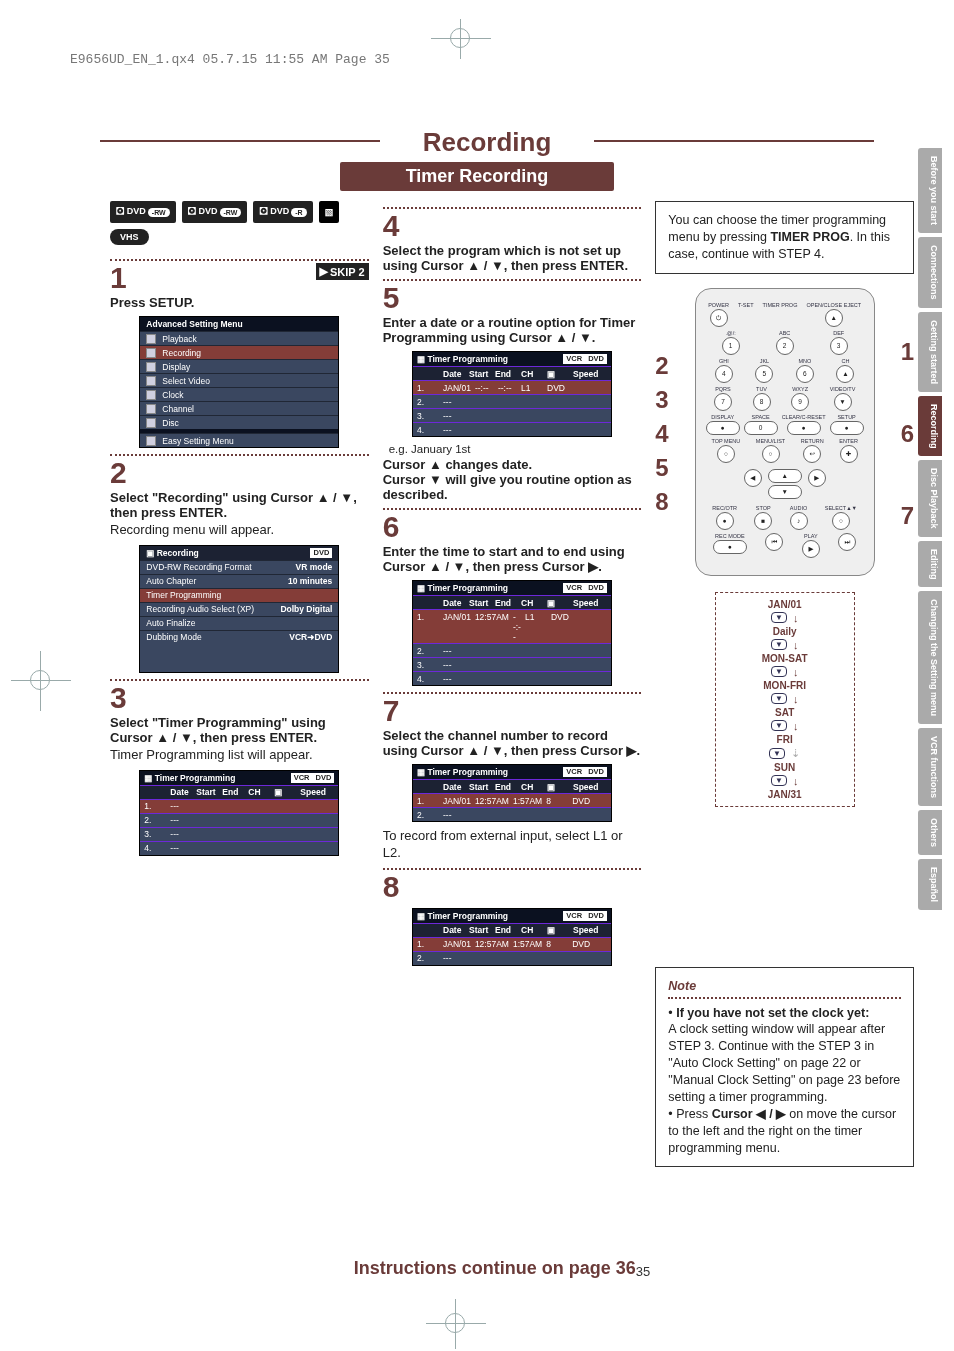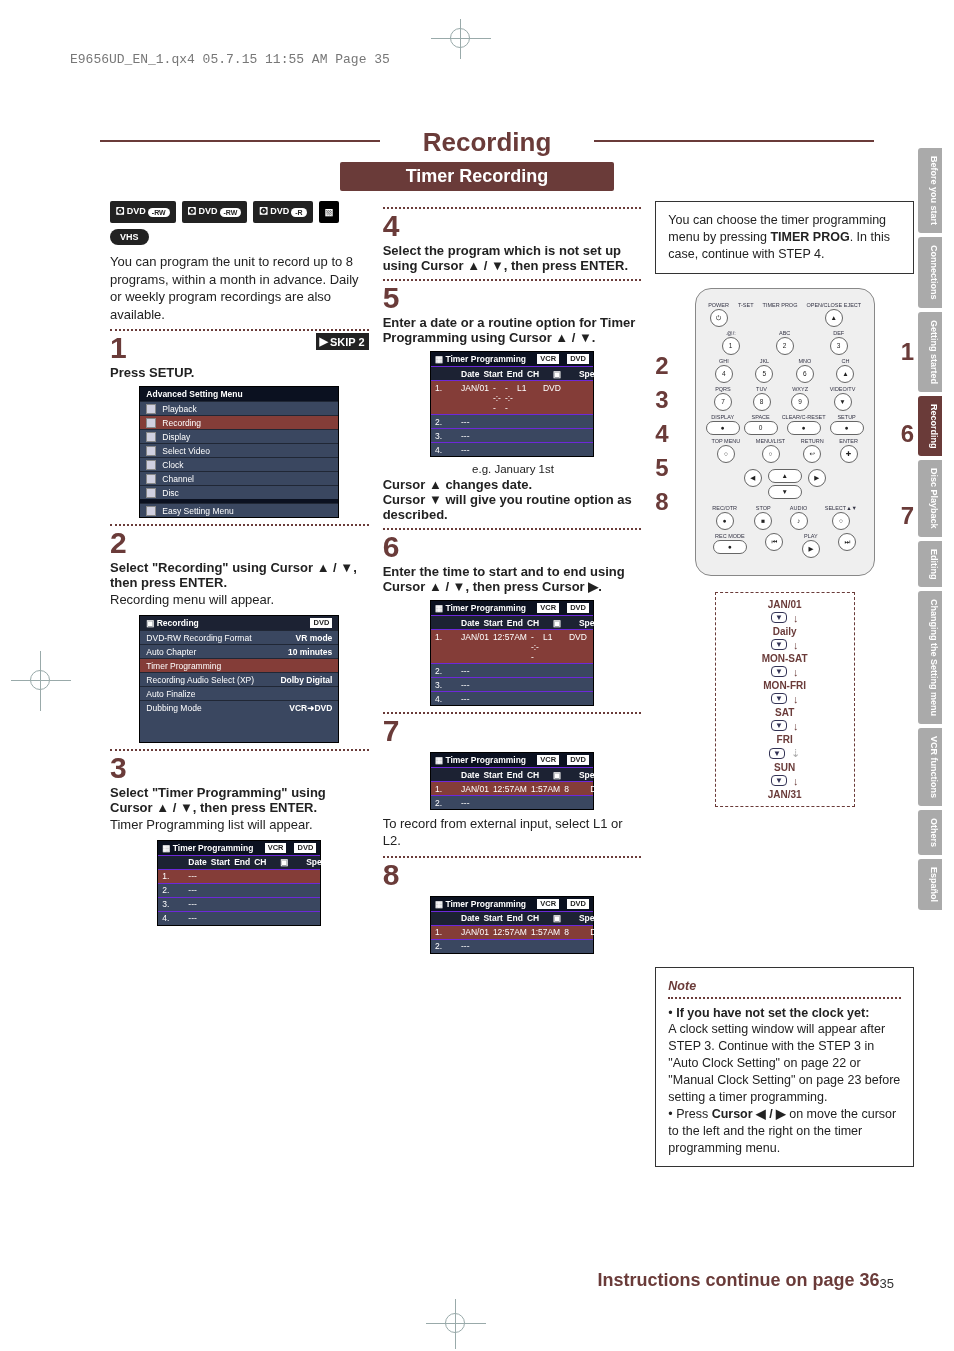--- a/index.html
+++ b/index.html
@@ -82,59 +82,59 @@
 
   p.body { font-size:13px; line-height:1.35; margin-bottom:4px; }
   ul.body { font-size:13px; line-height:1.35; padding-left:14px; margin:4px 0 8px 0;}
   .dots{border-top:2px dotted #6a3b39;margin:6px 0 2px 0;}
 
   .stepnum{font-size:30px;font-weight:bold;color:#6a3b39;line-height:1;display:inline-block;}
   .skip{float:right;background:#222;color:#fff;font-size:11px;padding:2px 4px;display:inline-flex;align-items:center;gap:2px;font-weight:bold;}
   .step-title{font-weight:bold;font-size:13px;margin:2px 0 2px 0;}
   .step-desc{font-size:13px;line-height:1.3;}
 
-  .osd{border:1.5px solid #000;margin:6px auto;width:164px;font-size:8.5px;background:#151c29;color:#fff;}
+  .osd{border:1.5px solid #000;margin:6px auto;width:200px;font-size:8.5px;background:#151c29;color:#fff;}
   .osd-head{background:#0b1120;color:#fff;display:flex;justify-content:space-between;padding:2px 4px;font-weight:bold;}
-  .osd-head .tabs{display:flex;gap:8px;}
+  .osd-head .tabs{display:flex;gap:0;}
   .osd-head .tab{background:#fff;color:#222;padding:0 3px;font-size:7.5px;}
   .osd-row{display:flex;padding:1.5px 4px;gap:4px;background:#3a4760;border-top:1px solid #6d28d9;}
   .osd-row.dark{background:#1c2233;}
   .osd-row .c{flex:1;}
   .osd-row .c.narrow{flex:0 0 22px;}
   .osd-row .c.mid{flex:0 0 34px;}
   .osd-row.head{font-weight:bold;}
   .osd-row.sel{background:#843d38;}
 
   .osd-menu{border:1.5px solid #000;width:200px;font-size:8.5px;margin:6px auto;}
   .osd-menu-head{background:#0b1120;color:#fff;padding:2px 6px;font-weight:bold;}
   .osd-menu-head.sub{background:#1c2233;display:flex;justify-content:space-between;}
   .osd-menu-row{background:#3a4760;color:#fff;border-top:1px solid #202735;padding:1.5px 6px;display:flex;gap:6px;align-items:center;}
   .osd-menu-row.sel{background:#843d38;}
   .osd-menu-row .ico{width:10px;height:10px;background:#d0d0e0;border:1px solid #888;}
   .osd-gap{height:4px;background:#0b1120;}
   .osd-menu-row.two{justify-content:space-between;}
 
-  .caption{font-size:11.5px;margin:3px 4px 0 6px;text-align:center;}
+  .caption{font-size:11.5px;margin:3px 4px 0 6px;}
 
   .side-tabs{position:absolute;right:12px;top:148px;width:24px;display:flex;flex-direction:column;gap:4px;}
   .side-tab{writing-mode:vertical-rl;text-orientation:mixed;font-size:9px;font-weight:bold;color:#fff;background:#aaa;padding:8px 3px;border-radius:3px 0 0 3px;text-align:center;}
   .side-tab.active{background:#6a3b39;}
 
   .remote{border:1px solid #888;border-radius:16px;width:180px;margin:6px auto 10px;padding:10px 8px 14px;background:#efefef;font-size:6.5px;text-align:center;}
   .remote .brow{display:flex;justify-content:space-around;margin:3px 0;}
   .rbtn{width:18px;height:18px;border:1px solid #666;border-radius:50%;background:#fff;display:inline-flex;align-items:center;justify-content:center;}
   .rbtn.wide{width:34px;height:14px;border-radius:7px;}
   .rcol{display:flex;flex-direction:column;align-items:center;gap:1px;}
   .remote .lbl{font-size:5.5px;color:#334;}
 
   .note-box{border:1px solid #333;padding:10px 12px;font-size:12.5px;line-height:1.35;margin-top:160px;}
   .note-box .note-h{font-style:italic;font-weight:bold;color:#6a3b39;margin-bottom:2px;}
   .tip-box{border:1px solid #333;padding:10px 12px;font-size:12.5px;line-height:1.35;margin-bottom:8px;}
 
-  .footer{position:absolute;bottom:60px;left:110px;right:60px;display:flex;justify-content:flex-end;align-items:flex-end;}
+  .footer{position:absolute;bottom:72px;left:110px;right:60px;display:flex;justify-content:center;align-items:flex-end;}
   .footer .cont{font-size:18px;font-weight:bold;color:#6a3b39;}
   .footer .pnum{font-size:13px;color:#333;}
 
   .reg-bottom{position:absolute;bottom:18px;left:445px;width:20px;height:20px;border:1px solid #9aa;border-radius:50%;}
   .reg-bottom::before,.reg-bottom::after{content:"";position:absolute;background:#9aa;}
   .reg-bottom::before{width:60px;height:1px;top:9px;left:-20px;}
   .reg-bottom::after{width:1px;height:50px;top:-15px;left:9px;}
 
   .routine-diag{font-size:10px;font-weight:bold;color:#6a3b39;text-align:center;line-height:1.1;margin:2px 0;}
   .routine-row{display:flex;align-items:center;gap:6px;justify-content:center;margin:2px 0;}
@@ -168,21 +168,20 @@
 
   <div class="col">
     <div class="badge-row">
       <span class="disc-badge">🖸 DVD<span class="dot">-RW</span></span>
       <span class="disc-badge">🖸 DVD<span class="dot">-RW</span></span>
       <span class="disc-badge">🖸 DVD<span class="dot">-R</span></span>
       <span class="disc-badge" style="background:#000;">▧</span>
     </div>
     <span class="vhs-badge">VHS</span>
 
-    <p class="body">You can program the unit to record up to 8 programs, within a month in advance. Daily or weekly program recordings are also available.</p>
 
     <div class="dots"></div>
     <div>
       <span class="stepnum">1</span>
       <span class="skip">▶ <span>SKIP 2</span></span>
     </div>
     <div class="step-title">Press SETUP.</div>
 
     <div class="osd-menu">
       <div class="osd-menu-head">Advanced Setting Menu</div>
@@ -440,20 +439,21 @@
           <span class="c"></span>
           <span class="c"></span>
           <span class="c narrow"></span>
           <span class="c narrow"></span>
           <span class="c mid"></span>
         </div>
     </div>
 
     <div class="dots"></div>
     <span class="stepnum">7</span>
+    <div class="step-title">Select the channel number to record using Cursor ▲ / ▼, then press Cursor ▶.</div>
 
     <div class="osd">
       <div class="osd-head">
           <span>▦ <span>Timer Programming</span></span>
           <span class="tabs">
             <span class="tab">VCR</span>
             <span class="tab">DVD</span>
           </span>
         </div>
       <div class="osd-row head dark">

